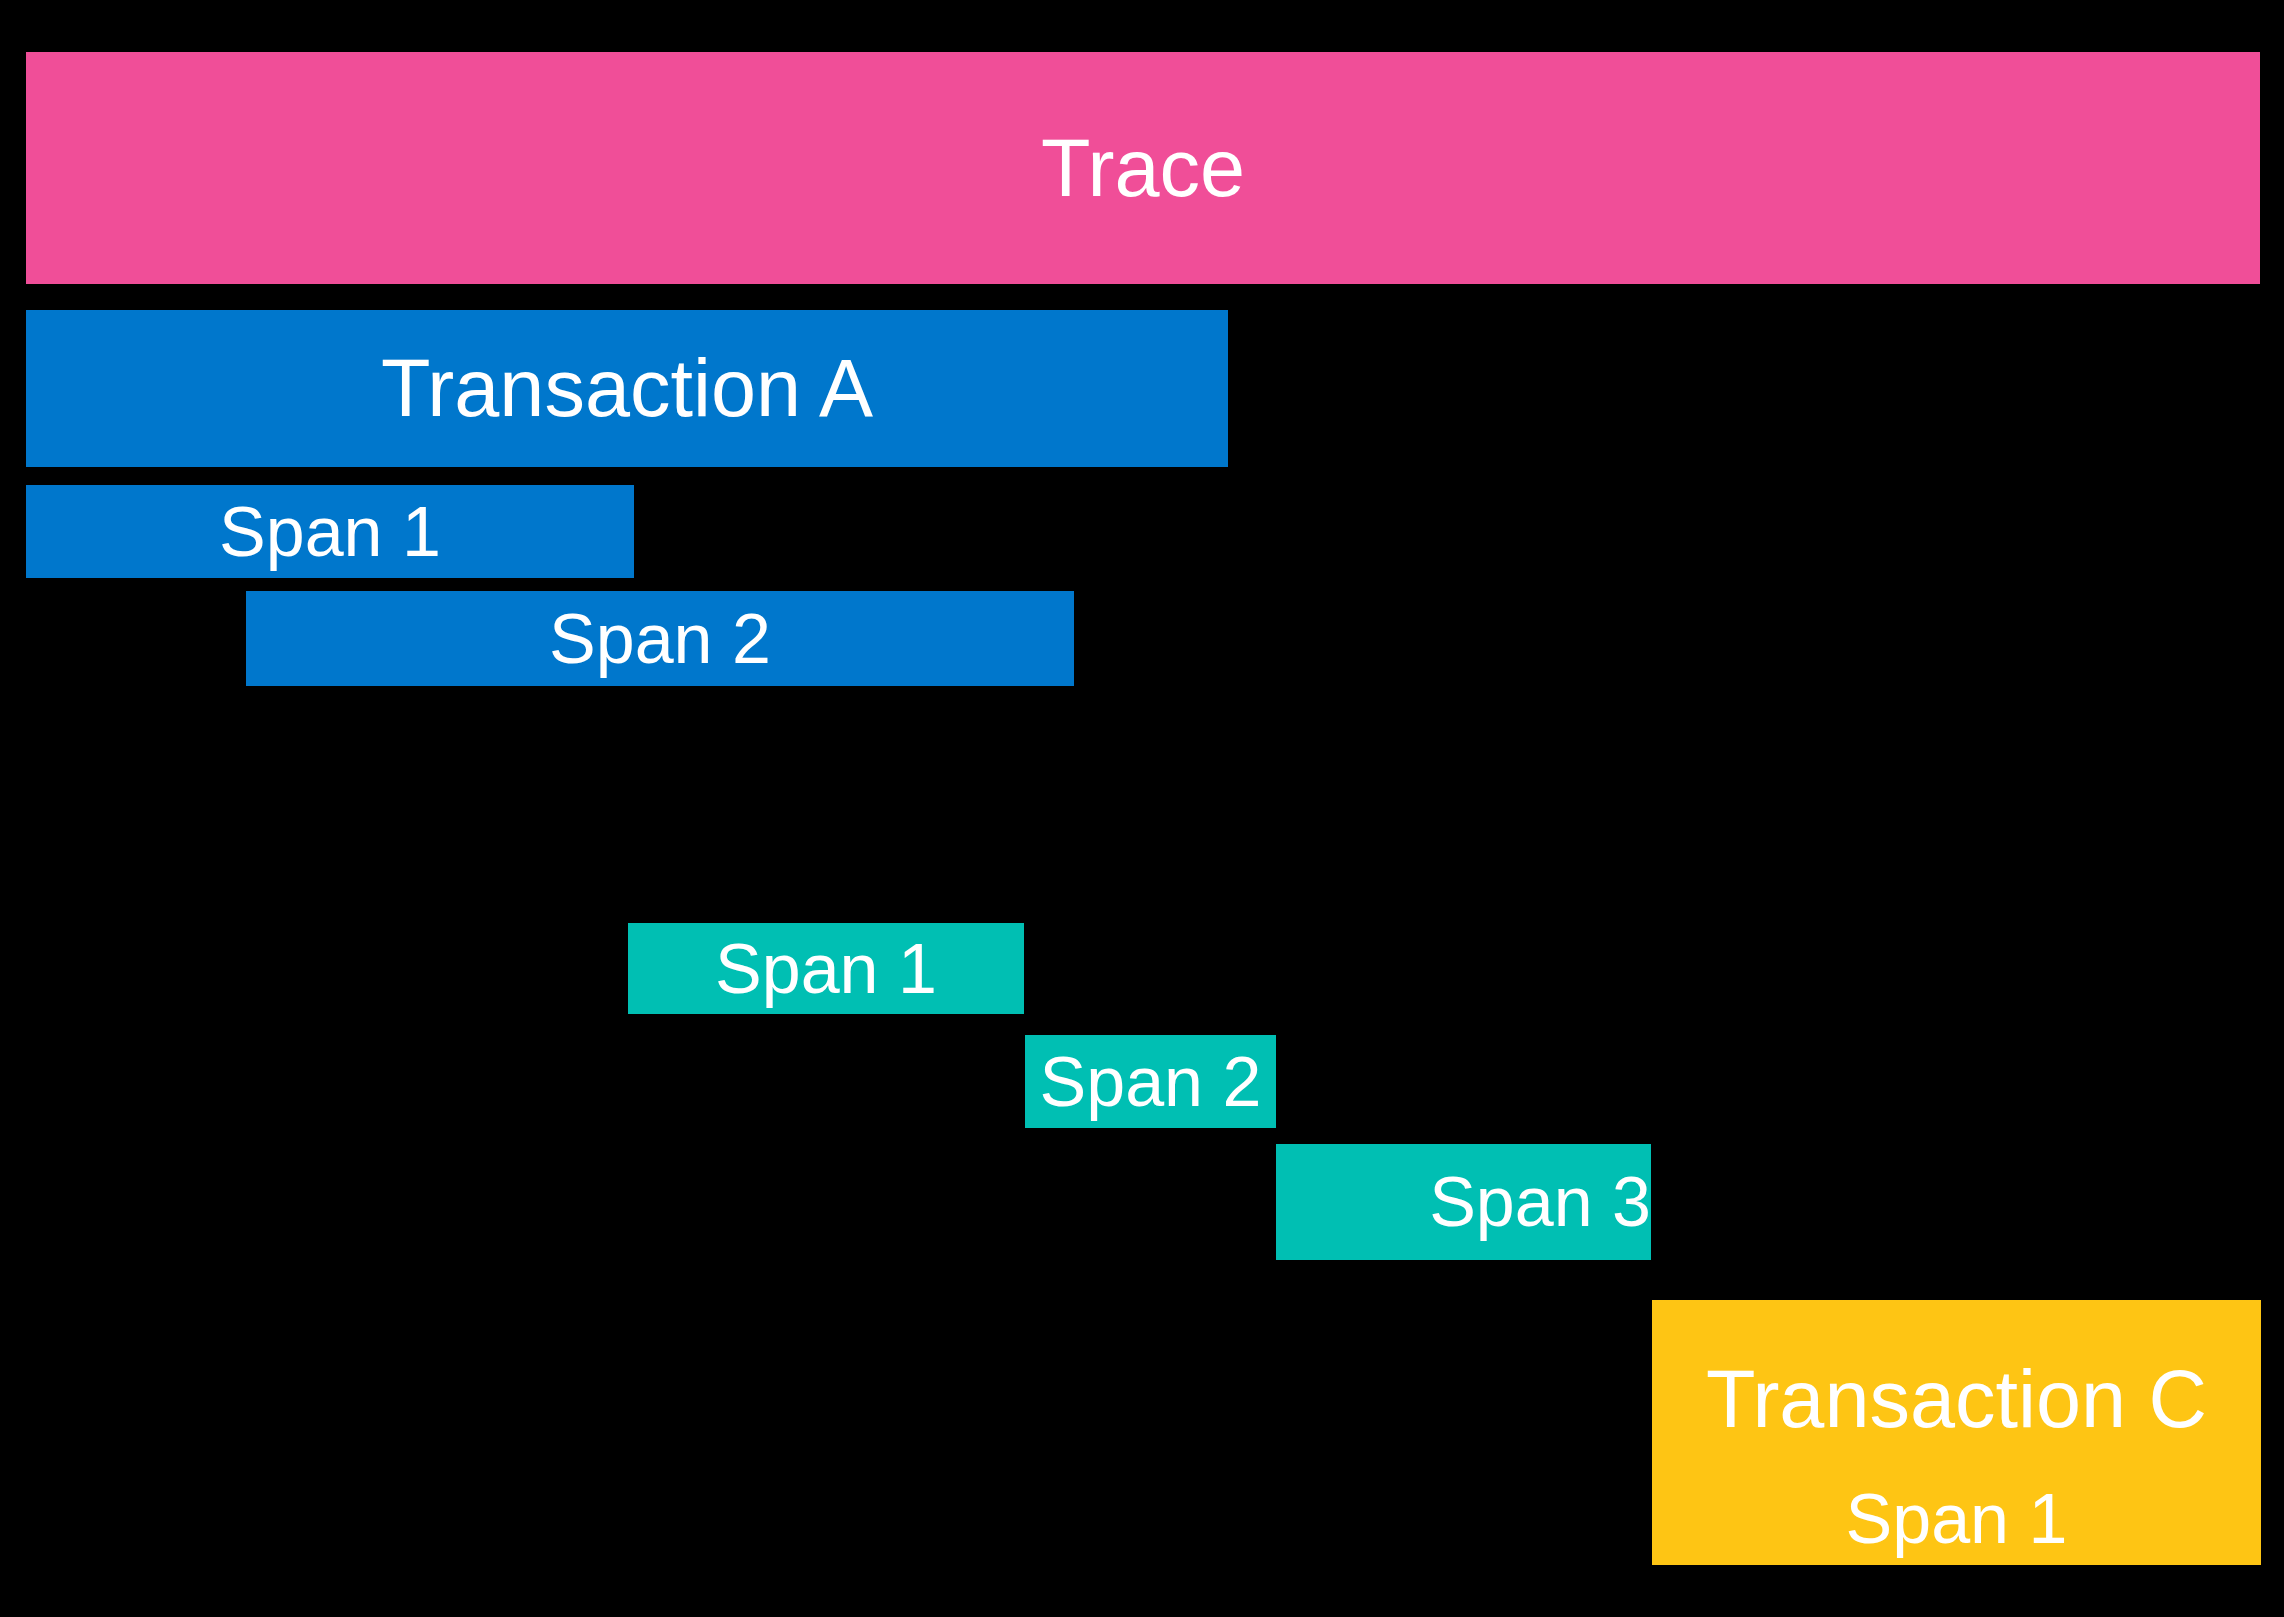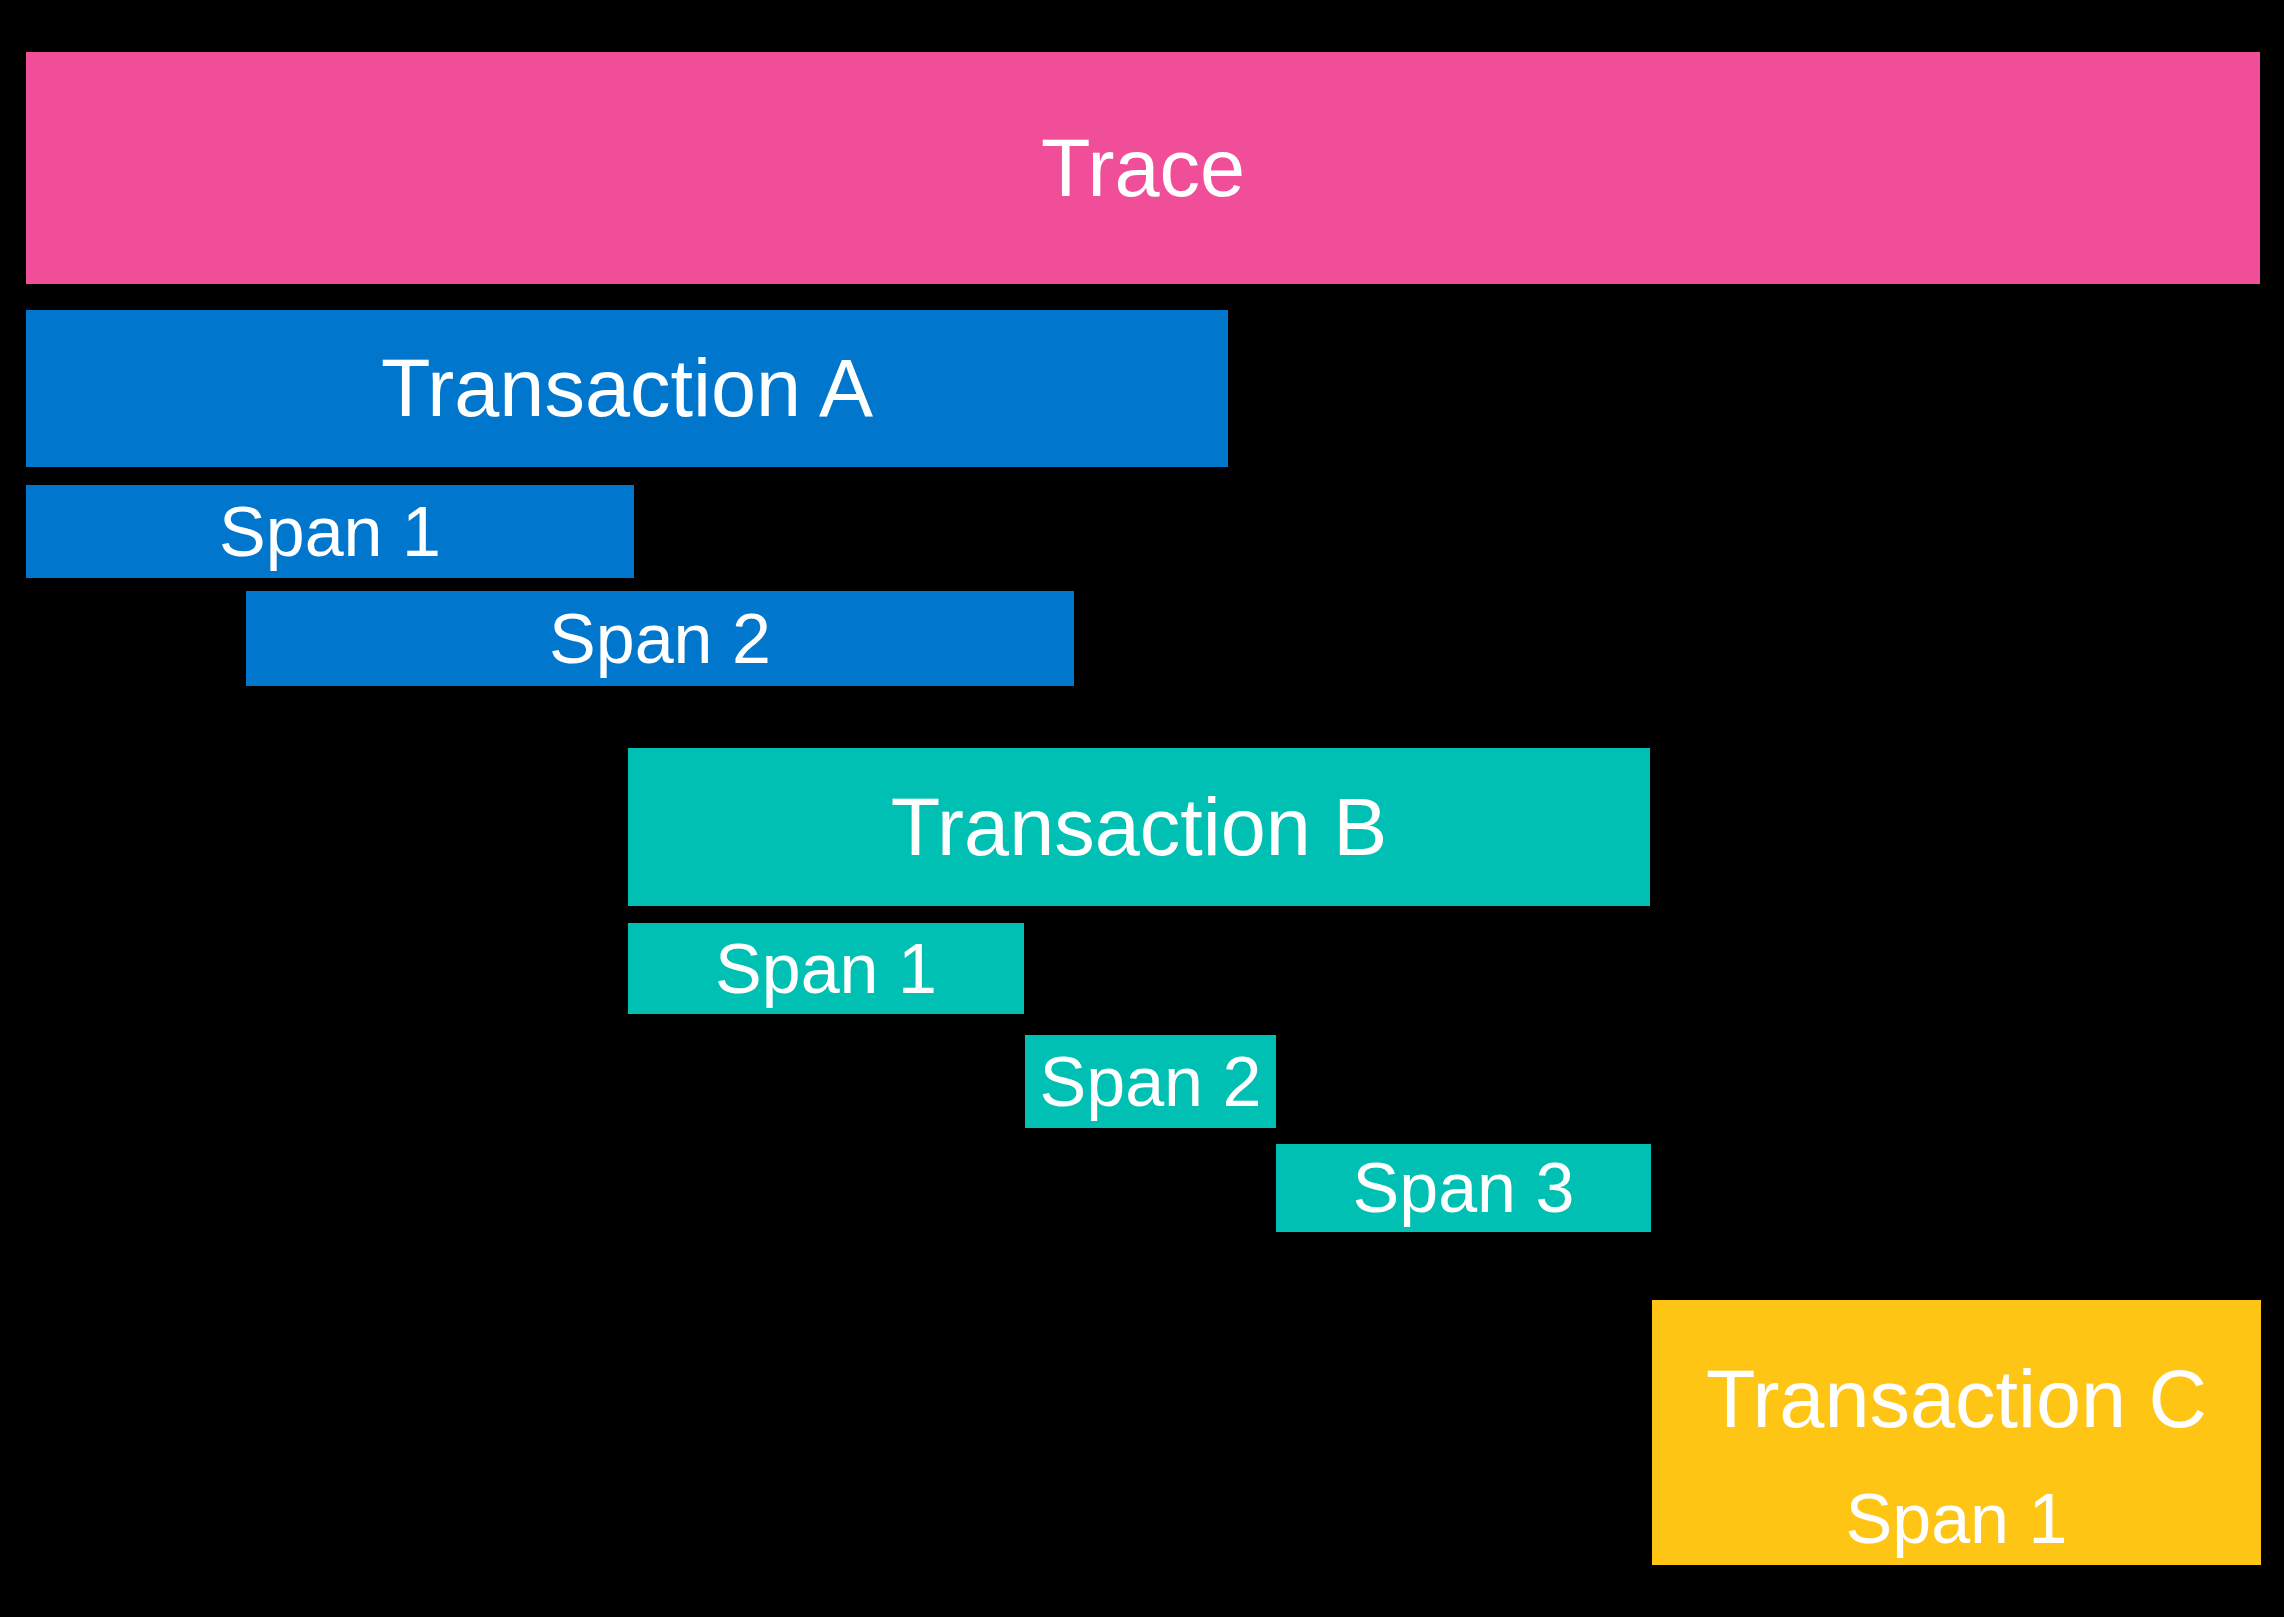--- a/index.html
+++ b/index.html
@@ -38,21 +38,21 @@
 
   #trace-bar   { left: 26px;   top: 52px;   width: 2234px; height: 232px; }
 
   #ta-bar      { left: 26px;   top: 310px;  width: 1202px; height: 157px; }
   #ta-span1    { left: 26px;   top: 485px;  width: 608px;  height: 93px; }
   #ta-span2    { left: 246px;  top: 591px;  width: 828px; height: 95px; }
 
   #tb-bar      { left: 628px;  top: 748px;  width: 1022px; height: 158px; }
   #tb-span1    { left: 628px;  top: 923px; width: 396px;  height: 91px; }
   #tb-span2    { left: 1025px; top: 1035px; width: 251px;  height: 93px; }
-  #tb-span3    { left: 1276px; top: 1144px; width: 375px;  height: 88px; }
+  #tb-span3    { left: 1276px; top: 1144px; width: 375px;  height: 116px; justify-content: flex-end; }
 
   #tc-bar      { left: 1652px; top: 1300px; width: 609px;  height: 198px; }
   #tc-span1    { left: 1652px; top: 1472px; width: 609px;  height: 93px; }
 </style>
 </head>
 <body>
 
 <div class="canvas">
 
   <div id="trace-bar" class="bar bar-lg c-trace">
@@ -62,23 +62,20 @@
   <div id="ta-bar" class="bar bar-lg c-blue">
     <span>Transaction A</span>
   </div>
   <div id="ta-span1" class="bar bar-sm c-blue">
     <span>Span 1</span>
   </div>
   <div id="ta-span2" class="bar bar-sm c-blue">
     <span>Span 2</span>
   </div>
 
-  <div id="tb-bar" class="bar bar-lg c-teal">
-    <span>Transaction B</span>
-  </div>
   <div id="tb-span1" class="bar bar-sm c-teal">
     <span>Span 1</span>
   </div>
   <div id="tb-span2" class="bar bar-sm c-teal">
     <span>Span 2</span>
   </div>
   <div id="tb-span3" class="bar bar-sm c-teal">
     <span>Span 3</span>
   </div>
 

